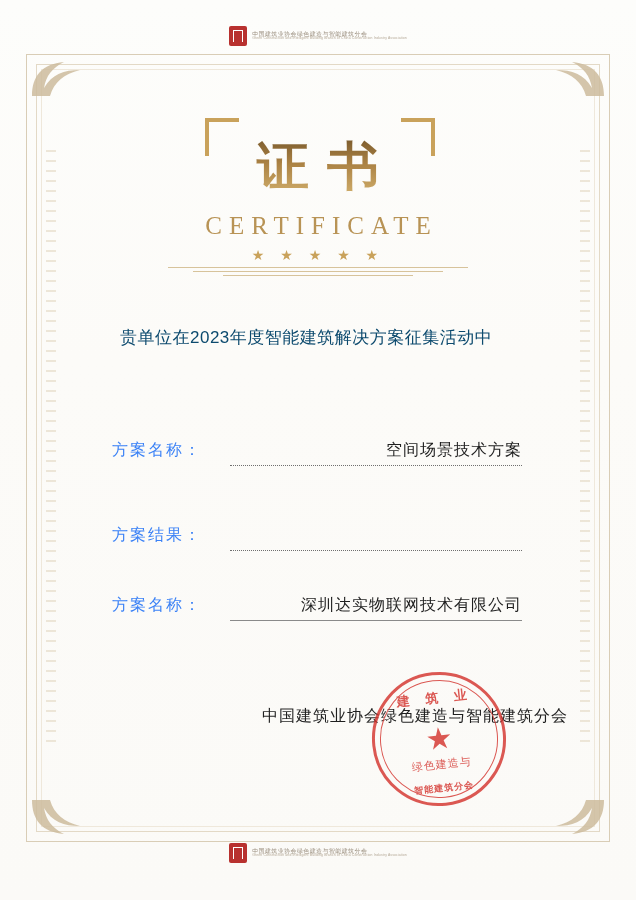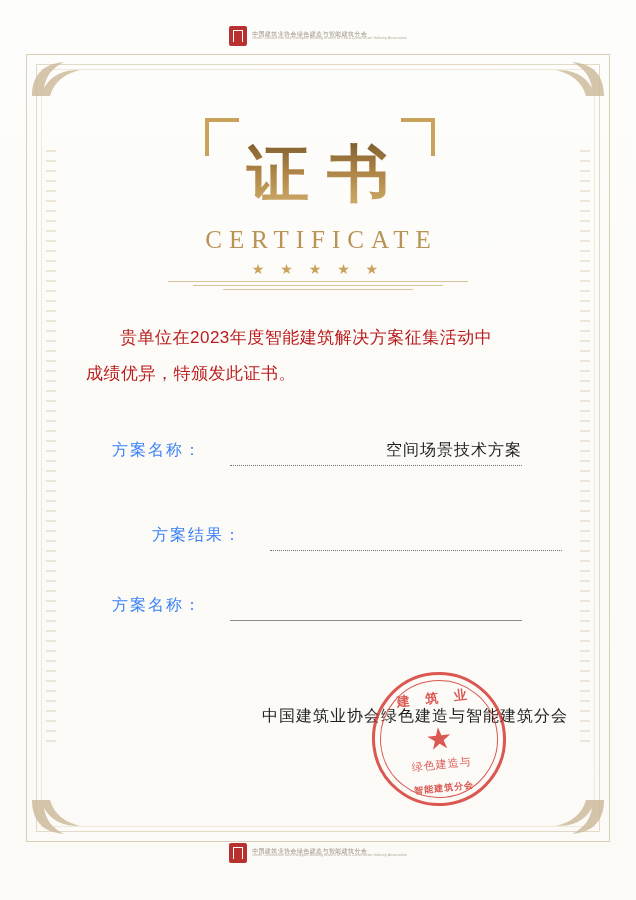--- a/index.html
+++ b/index.html
@@ -129,21 +129,21 @@
     position: absolute;
     width: 30px; height: 34px;
     border-top: 4px solid #c9a25b;
   }
   .bracket.l { left: 205px; top: 10px; border-left: 4px solid #c9a25b; }
   .bracket.r { left: 401px; top: 10px; border-right: 4px solid #c9a25b; }
 
   .cert-cn {
     font-family: Liberation Serif, serif;
     font-weight: bold;
-    font-size: 62px;
+    font-size: 52px;
     letter-spacing: 18px;
     color: #8a6b38;
     margin: 24px 0 0 0;
     text-indent: 18px;
     background: linear-gradient(180deg,#6f5228 0%, #ab8244 45%, #d8b773 100%);
     -webkit-background-clip: text;
     background-clip: text;
     color: transparent;
   }
   .cert-en {
@@ -175,21 +175,21 @@
   .rule.w2 { width: 250px; }
   .rule.w3 { width: 190px; }
 
   
   .body-text {
     position: absolute;
     left: 86px; top: 320px;
     width: 466px;
     font-size: 17px;
     line-height: 2.1;
-    color: #b91c1c;
+    color: #0c4a6e;
     letter-spacing: .5px;
   }
   .body-text .indent { display:inline-block; width: 34px; }
 
   
   .field {
     position: absolute;
     left: 112px;
     width: 420px;
     height: 38px;
@@ -211,21 +211,21 @@
     color: #1f1f1f;
     letter-spacing: 1px;
   }
   .field-line {
     position: absolute;
     left: 118px; top: 25px;
     width: 292px;
     border-bottom: 1px dotted #6f6f6f;
   }
   .field.f1 { top: 440px; }
-  .field.f2 { top: 525px; margin-left: 40px; }
+  .field.f2 { top: 525px; }
   .field.f3 { top: 595px; }
   .field.f3 .field-line { border-bottom: 1px solid #8a8a8a; }
 
   
   .signature {
     position: absolute;
     right: 68px; top: 706px;
     text-align: right;
     color: #1f1f1f;
   }
@@ -333,36 +333,36 @@
     <div class="stars">★ ★ ★ ★ ★</div>
     <div class="rule-group">
       <div class="rule w1"></div>
       <div class="rule w2"></div>
       <div class="rule w3"></div>
     </div>
   </div>
 
   <div class="body-text">
     <div><span class="indent"></span><span>贵单位在2023年度智能建筑解决方案征集活动中</span></div>
-    <div>成绩优异，特颁发此证书。</div>
   </div>
 
   <div class="field f1">
     <span class="field-label">方案名称：</span>
     <span class="field-value">空间场景技术方案</span>
     <span class="field-line"></span>
   </div>
 
   <div class="field f2">
     <span class="field-label">方案结果：</span>
     <span class="field-line"></span>
   </div>
 
   <div class="field f3">
     <span class="field-label">方案名称：</span>
+    <span class="field-value">深圳达实物联网技术有限公司</span>
     <span class="field-line"></span>
   </div>
 
   <div class="signature">
     <div class="sig-org">中国建筑业协会绿色建造与智能建筑分会</div>
   </div>
 
   <div class="seal">
     <div class="seal-inner"></div>
     <div class="seal-arc-top">建 筑 业</div>

